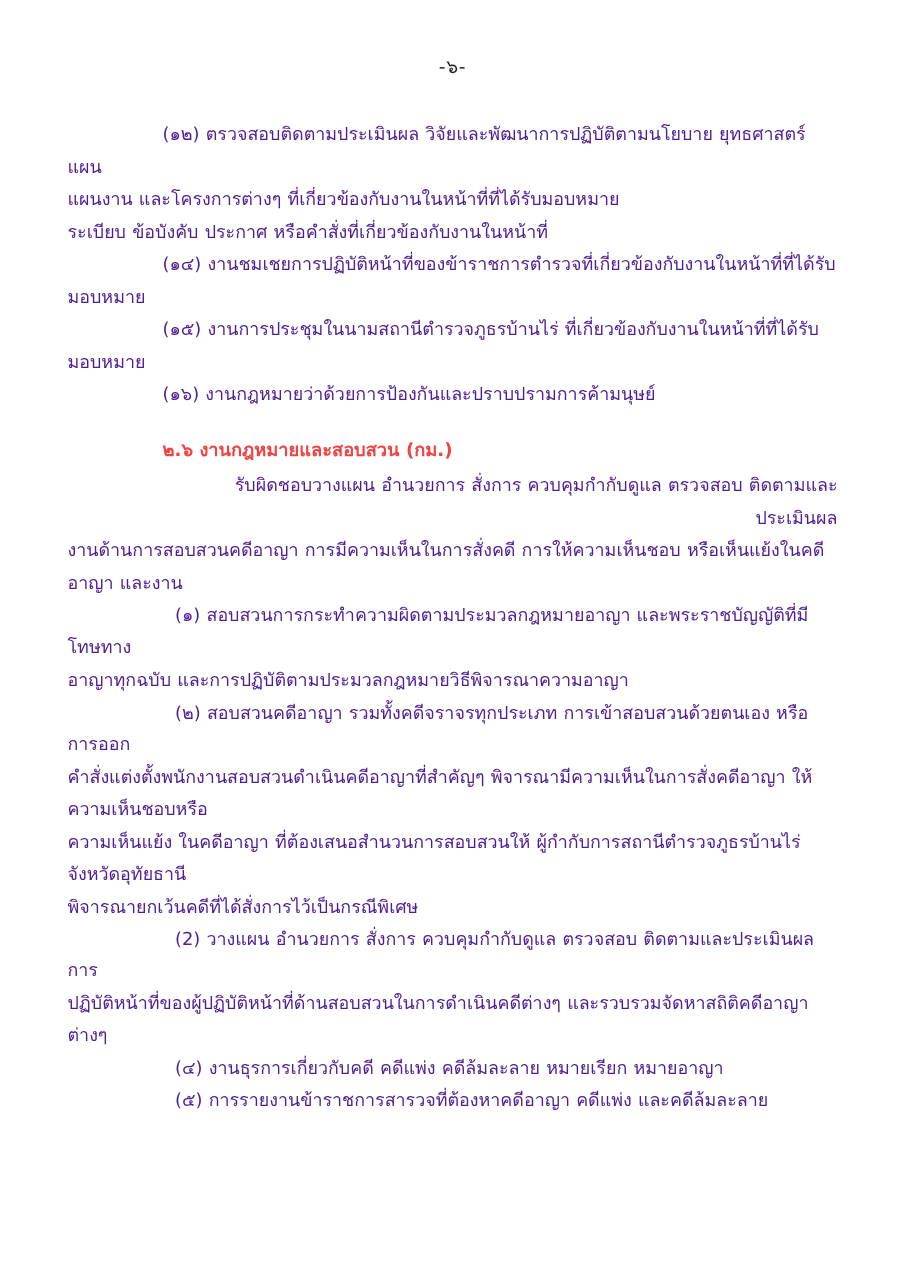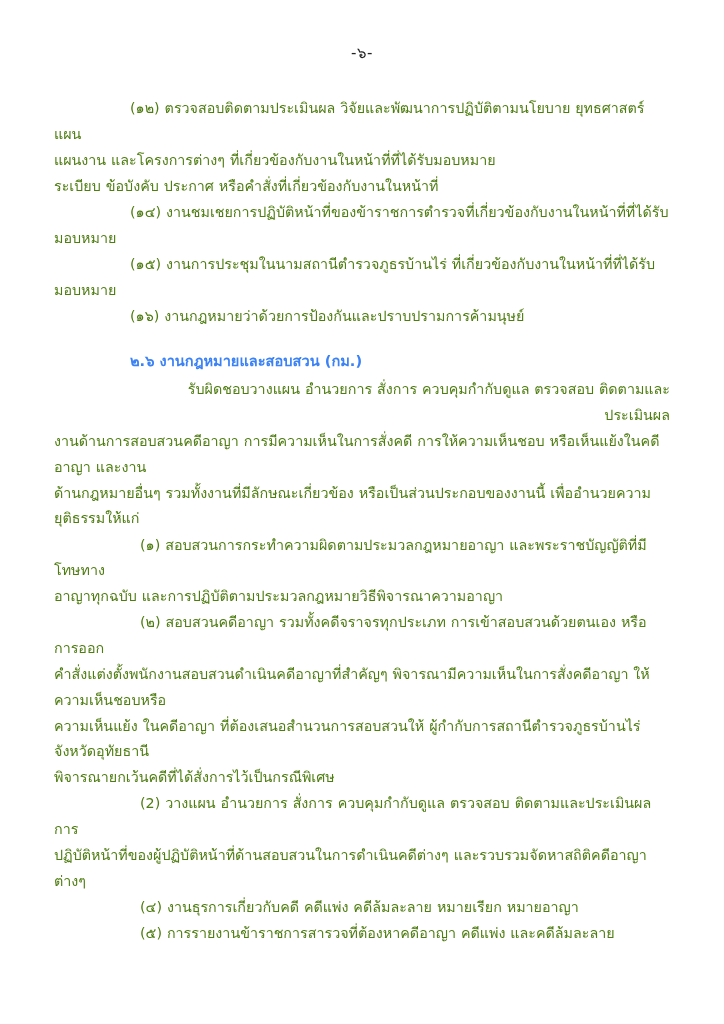--- a/index.html
+++ b/index.html
@@ -30,21 +30,21 @@
     line-height: 18px;
   }
   .body-col {
     width: 616px;
     margin: 0 auto;
   }
   p.para {
     margin: 0 0 0.5px 0;
     font-size: 14.3px;
     line-height: 25.6px;
-    color: #4d7c0f;
+    color: #4c1d95;
     text-align: left;
     word-spacing: 0.4px;
   }
   
   p.indent {
     text-indent: 76px;
   }
   p.indent-wide {
     text-indent: 86px;
   }
@@ -52,21 +52,21 @@
     text-indent: 96px;
     text-align: right;
   }
   p.no-indent {
     text-indent: 0;
   }
   .section-heading {
     font-size: 14.6px;
     line-height: 25.6px;
     font-weight: bold;
-    color: #3b82f6;
+    color: #ef4444;
     margin: 18px 0 4px 0;
     text-indent: 76px;
   }
 </style>
 </head>
 <body>
 
 <div class="page">
 
   <div class="page-number">-๖-</div>
@@ -87,21 +87,20 @@
 
       <p class="para indent">(๑๖) งานกฎหมายว่าด้วยการป้องกันและปราบปรามการค้ามนุษย์</p>
 
     </div>
 
     <div class="section-heading">๒.๖ งานกฎหมายและสอบสวน (กม.)</div>
 
     <div>
       <p class="para indent-head">รับผิดชอบวางแผน อำนวยการ สั่งการ ควบคุมกำกับดูแล ตรวจสอบ ติดตามและประเมินผล</p>
       <p class="para no-indent">งานด้านการสอบสวนคดีอาญา การมีความเห็นในการสั่งคดี การให้ความเห็นชอบ หรือเห็นแย้งในคดีอาญา และงาน</p>
-      <p class="para no-indent">ด้านกฎหมายอื่นๆ รวมทั้งงานที่มีลักษณะเกี่ยวข้อง หรือเป็นส่วนประกอบของงานนี้ เพื่ออำนวยความยุติธรรมให้แก่</p>
     </div>
 
     <div>
 
       <p class="para indent-wide">(๑) สอบสวนการกระทำความผิดตามประมวลกฎหมายอาญา และพระราชบัญญัติที่มีโทษทาง</p>
       <p class="para no-indent">อาญาทุกฉบับ และการปฏิบัติตามประมวลกฎหมายวิธีพิจารณาความอาญา</p>
 
       <p class="para indent-wide">(๒) สอบสวนคดีอาญา รวมทั้งคดีจราจรทุกประเภท การเข้าสอบสวนด้วยตนเอง หรือการออก</p>
       <p class="para no-indent">คำสั่งแต่งตั้งพนักงานสอบสวนดำเนินคดีอาญาที่สำคัญๆ พิจารณามีความเห็นในการสั่งคดีอาญา ให้ความเห็นชอบหรือ</p>
       <p class="para no-indent">ความเห็นแย้ง ในคดีอาญา ที่ต้องเสนอสำนวนการสอบสวนให้ ผู้กำกับการสถานีตำรวจภูธรบ้านไร่ จังหวัดอุทัยธานี</p>

